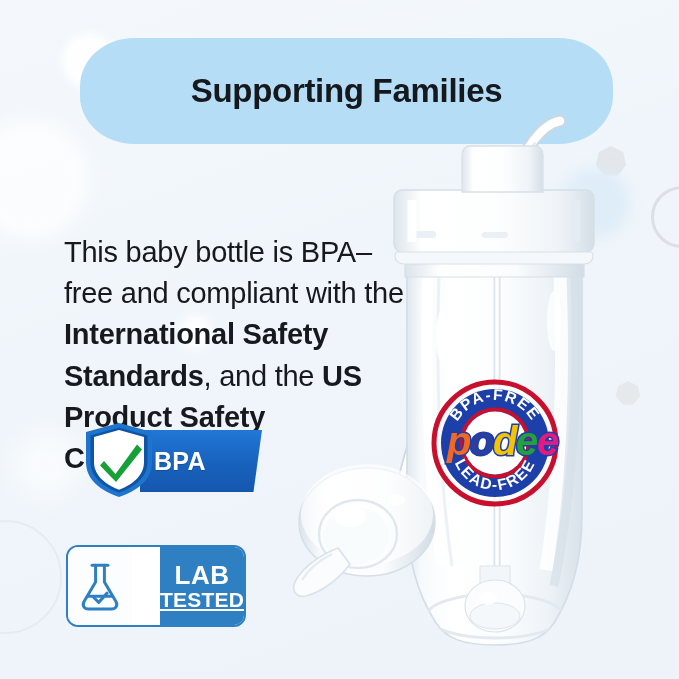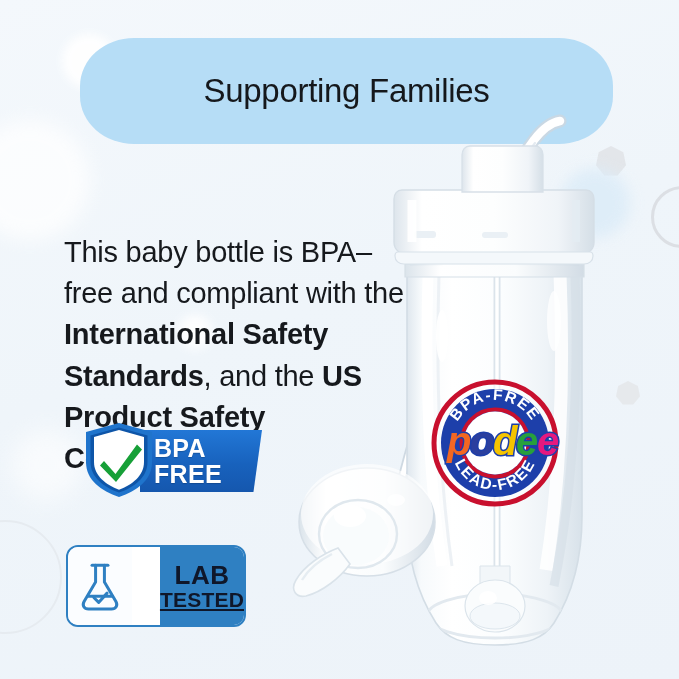--- a/index.html
+++ b/index.html
@@ -102,21 +102,21 @@
   }
   #headline-text {
     position: absolute;
     left: 80px; top: 38px;
     width: 533px; height: 106px;
     display: flex;
     flex-direction: column;
     align-items: center;
     justify-content: center;
     color: #15181c;
-    font-weight: normal;
+    font-weight: bold;
     font-size: 33px;
     line-height: 1.27;
     letter-spacing: -.3px;
     text-align: center;
   }
   #headline-text span { display: block; }
 
   
   #body-copy {
     position: absolute;
@@ -184,21 +184,21 @@
     align-items: center;
     justify-content: center;
   }
   #lab-badge .lab-right {
     flex: 1;
     background: #2f80c2;
     display: flex;
     flex-direction: column;
     align-items: center;
     justify-content: center;
-    color: #0f172a;
+    color: #ffffff;
     font-weight: bold;
     line-height: 1.02;
     margin-left: 28px;
   }
   #lab-badge .lab-line1 { font-size: 26px; letter-spacing: .5px; }
   #lab-badge .lab-line2 { font-size: 21px; letter-spacing: .2px; text-decoration: underline; }
 
   
   #product-photo {
     position: absolute;
@@ -234,21 +234,20 @@
     <div class="shield-wrap">
       <svg viewBox="0 0 74 80" width="74" height="80" aria-hidden="true">
         <path d="M37 3 L70 12 V42 C70 60 55 71 37 77 C19 71 4 60 4 42 V12 Z" fill="#1f74cc"></path>
         <path d="M37 7.5 L65.5 15.5 V42 C65.5 57.5 52 67.3 37 72.6 C22 67.3 8.5 57.5 8.5 42 V15.5 Z" fill="#0e55a8"></path>
         <path d="M37 10 L62 17 V42 C62 55.8 50 64.8 37 69.8 C24 64.8 12 55.8 12 42 V17 Z" fill="#ffffff"></path>
         <path d="M22 41 L33.5 54 L55 24.5 L60 29.5 L34 62 L18 45.5 Z" fill="#17a038"></path>
       </svg>
     </div>
     <div class="bpa-words">
       <div>BPA</div>
-      <div>FREE</div>
     </div>
   </div>
 
   <div id="lab-badge">
     <div class="lab-left">
       <svg viewBox="0 0 52 60" width="46" height="53" aria-hidden="true">
         <g fill="none" stroke="#2f80c2" stroke-width="3.4" stroke-linecap="round" stroke-linejoin="round">
           <line x1="17" y1="6" x2="35" y2="6"></line>
           <path d="M21 6 V25 L8 47 C5.5 51.5 8 55.5 13 55.5 H39 C44 55.5 46.5 51.5 44 47 L31 25 V6"></path>
           <path d="M12.5 41 H39.5"></path>

